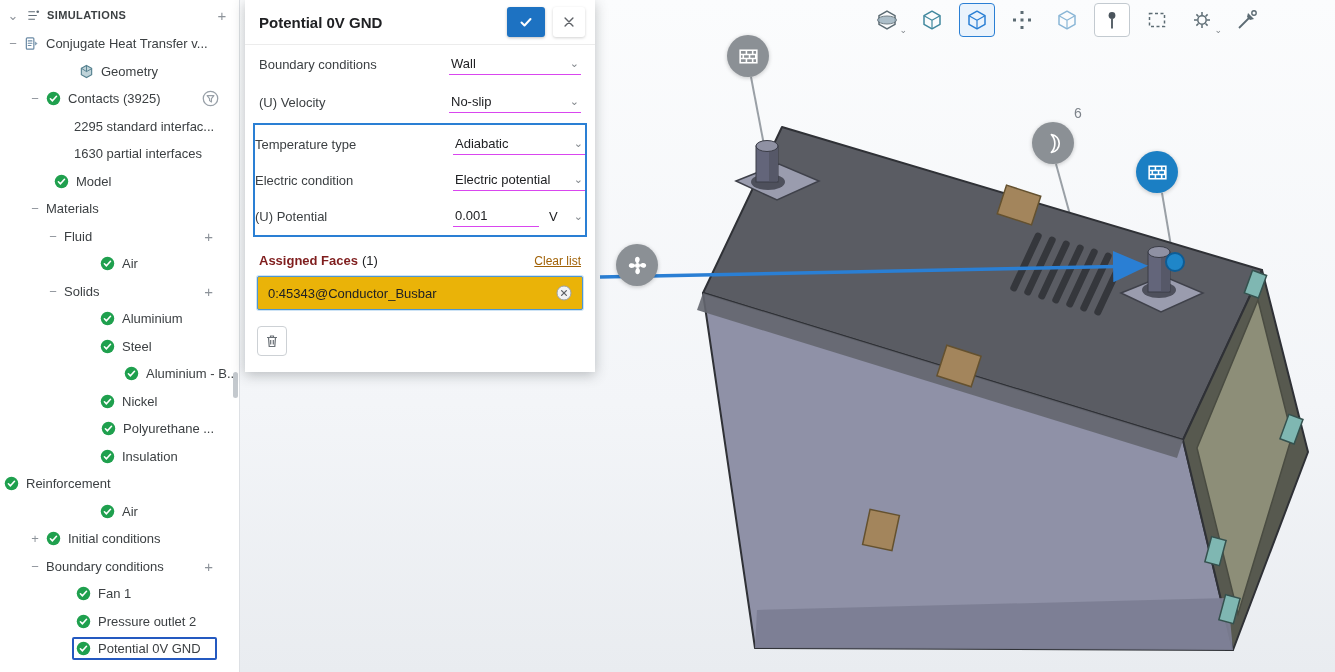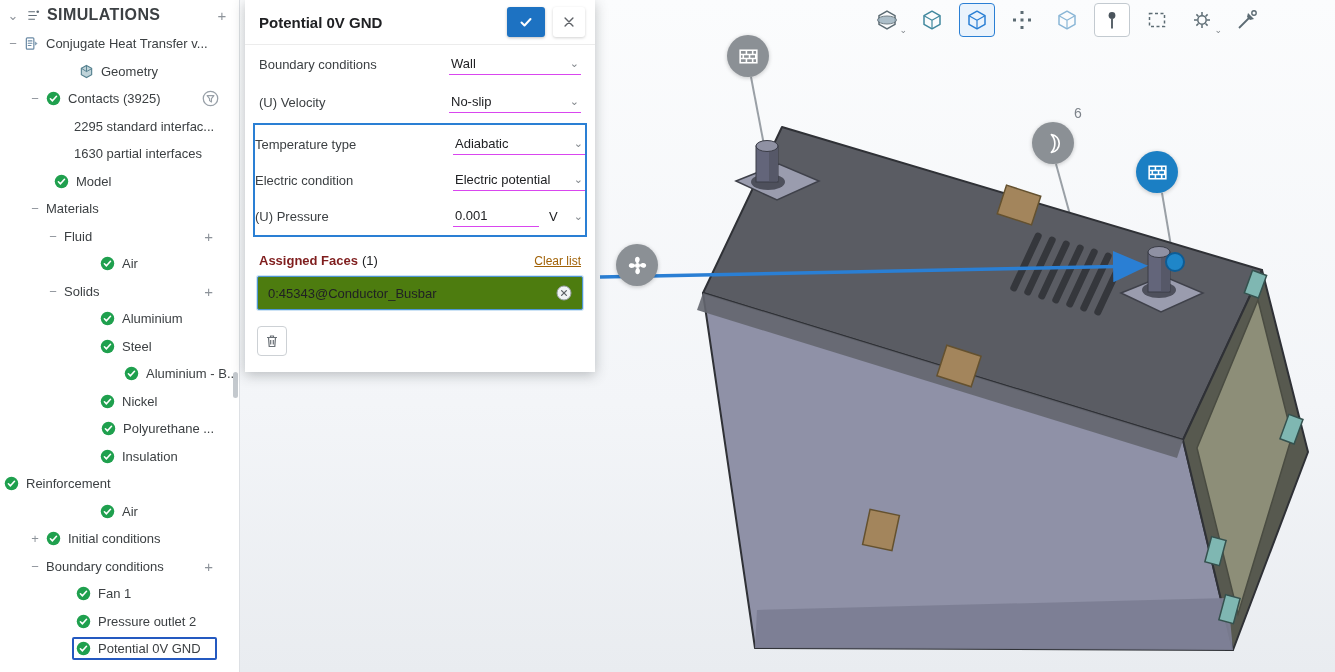--- a/index.html
+++ b/index.html
@@ -24,21 +24,21 @@
   .anno.blue{background:#1b7fc4}
   .anno svg{width:25px;height:25px}
   .badge{position:absolute;font-size:14px;color:#7d838a;transform:translate(-50%,-50%);z-index:3}
 
   
   .sidebar{position:absolute;left:0;top:0;width:240px;height:672px;background:#fff;
     border-right:1px solid #dde0e4;z-index:5}
   .tree-header{display:flex;align-items:center;height:30px;padding:0 10px 0 6px;gap:6px}
   .hicon{width:15px;height:15px;display:flex}
   .hicon svg{width:15px;height:15px}
-  .hlabel{font-size:16px;font-weight:700;letter-spacing:.4px;color:#3c4043;flex:1}
+  .hlabel{font-size:11px;font-weight:700;letter-spacing:.4px;color:#3c4043;flex:1}
   .glyph{color:#8d939a;font-size:13px;line-height:1;width:14px;text-align:center;flex:none;cursor:pointer}
   .tree-row{display:flex;align-items:center;height:27.5px;font-size:13px;color:#3c4043;white-space:nowrap;cursor:pointer}
   .labelbox{display:flex;align-items:center;gap:7px;padding:2px 6px 2px 2px;border:2px solid transparent;border-radius:2px}
   .labelbox.selected{border-color:#2459c0;padding-right:14px}
   .ticon{width:15px;height:15px;flex:none;display:flex}
   .ticon svg{width:15px;height:15px}
   .spacer{flex:1}
   .rowplus{color:#8d939a;font-size:15px;margin-right:26px;cursor:pointer}
   .rowfilter{margin-right:20px;display:flex;cursor:pointer}
   .rowfilter svg{width:17px;height:17px}
@@ -64,21 +64,21 @@
     color:#202124;background:transparent;padding:0}
   .punit{width:38px;display:flex;align-items:center;justify-content:space-between;font-size:13px;
     color:#202124;padding:3px 2px;cursor:pointer}
   .chev{color:#80868b;font-size:11px;line-height:1}
   .hl-group{border:2px solid #2a7fd4;margin:2px 8px 6px;padding:1px 0}
   .hl-group .prow{padding:7px 0}
   .assign-head{display:flex;align-items:baseline;gap:4px;padding:10px 14px 6px;font-size:13px}
   .assign-title{font-weight:700;color:#7f1d1d}
   .assign-count{color:#202124}
   .clear-link{margin-left:auto;color:#a16207;font-size:12px;text-decoration:underline;cursor:pointer}
-  .face-item{margin:2px 12px;background:#4d7c0f;border:1px solid #4d96d2;border-radius:2px;
+  .face-item{margin:2px 12px;background:#eab308;border:1px solid #4d96d2;border-radius:2px;
     display:flex;align-items:center;padding:8px 10px;font-size:13px;color:#202124;cursor:pointer;
     box-shadow:0 0 0 1px #cde3f5}
   .face-label{flex:1;overflow:hidden;text-overflow:ellipsis}
   .face-remove{width:16px;height:16px;display:flex;cursor:pointer}
   .face-remove svg{width:16px;height:16px}
   .actions{padding:14px 12px 2px}
   .trash-btn{width:30px;height:30px;border:1px solid #cdd1d5;border-radius:4px;background:#fff;
     display:flex;align-items:center;justify-content:center;cursor:pointer}
   .trash-btn svg{width:16px;height:16px}
 </style>
@@ -561,21 +561,21 @@
           </div>
         </div>
         <div class="prow">
           <div class="plabel">Electric condition</div>
           <div class="pctl">
             <div class="pval">Electric potential</div>
             <div class="chev">⌄</div>
           </div>
         </div>
         <div class="prow">
-          <div class="plabel">(U) Pressure</div>
+          <div class="plabel">(U) Potential</div>
           <div class="pctl num">
             <input class="pinput" value="0.001" style="">
           </div>
           <div class="punit">
             <div class="utext">V</div>
             <div class="chev">⌄</div>
           </div>
         </div>
       </div>
   </div>

